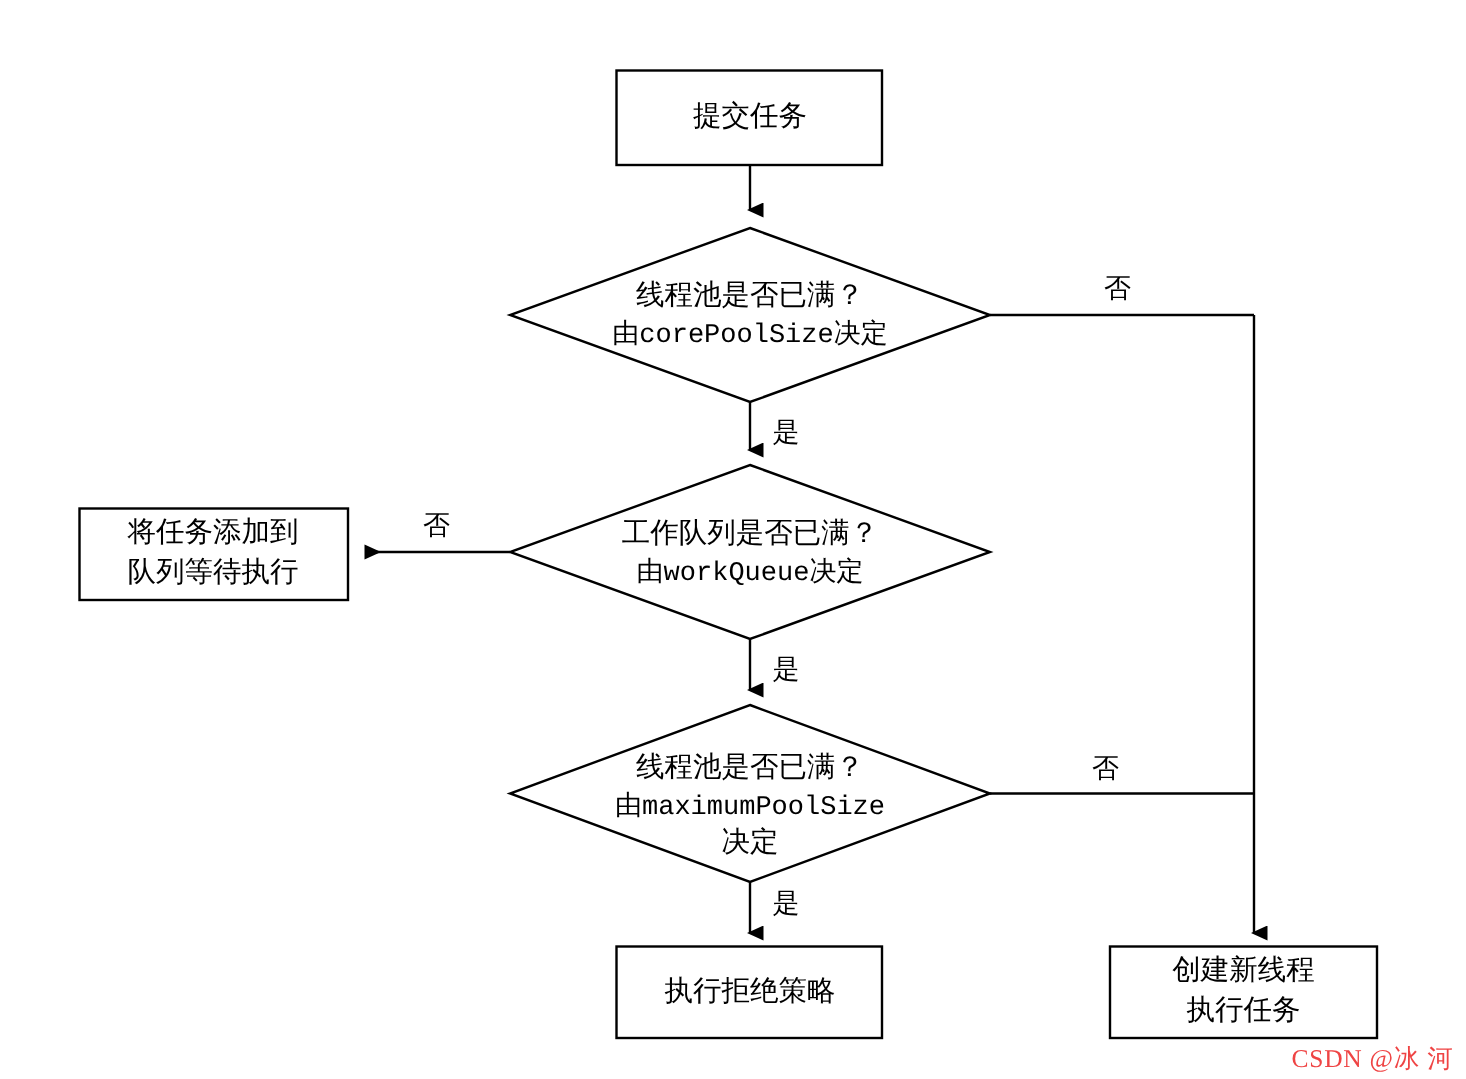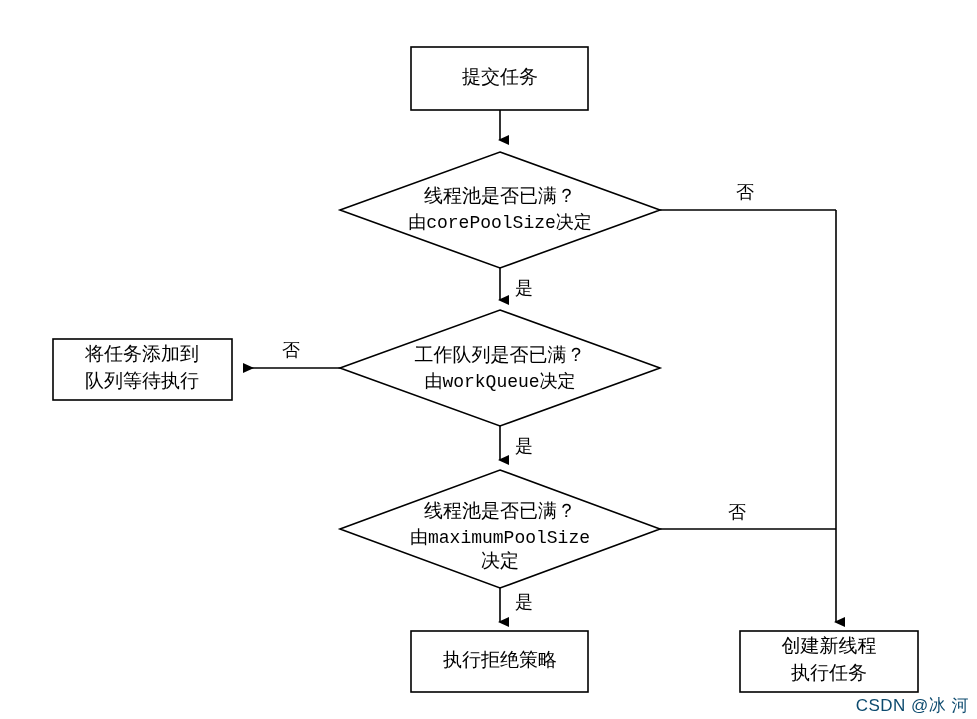--- a/index.html
+++ b/index.html
@@ -52,23 +52,23 @@
   }
   .conn {
     stroke: #000000;
     stroke-width: 1.6;
     fill: none;
   }
   .watermark {
     position: absolute;
     right: 8px;
     bottom: 2px;
-    font-family: Liberation Sans, sans-serif;
+    font-family: Liberation Serif, serif;
     font-size: 17px;
-    color: #0c4a6e;
+    color: #ef4444;
     letter-spacing: 0.5px;
     white-space: nowrap;
   }
 </style>
 </head>
 <body>
 
 <div id="canvas">
 
   <svg class="flow" viewBox="0 0 977 719">

